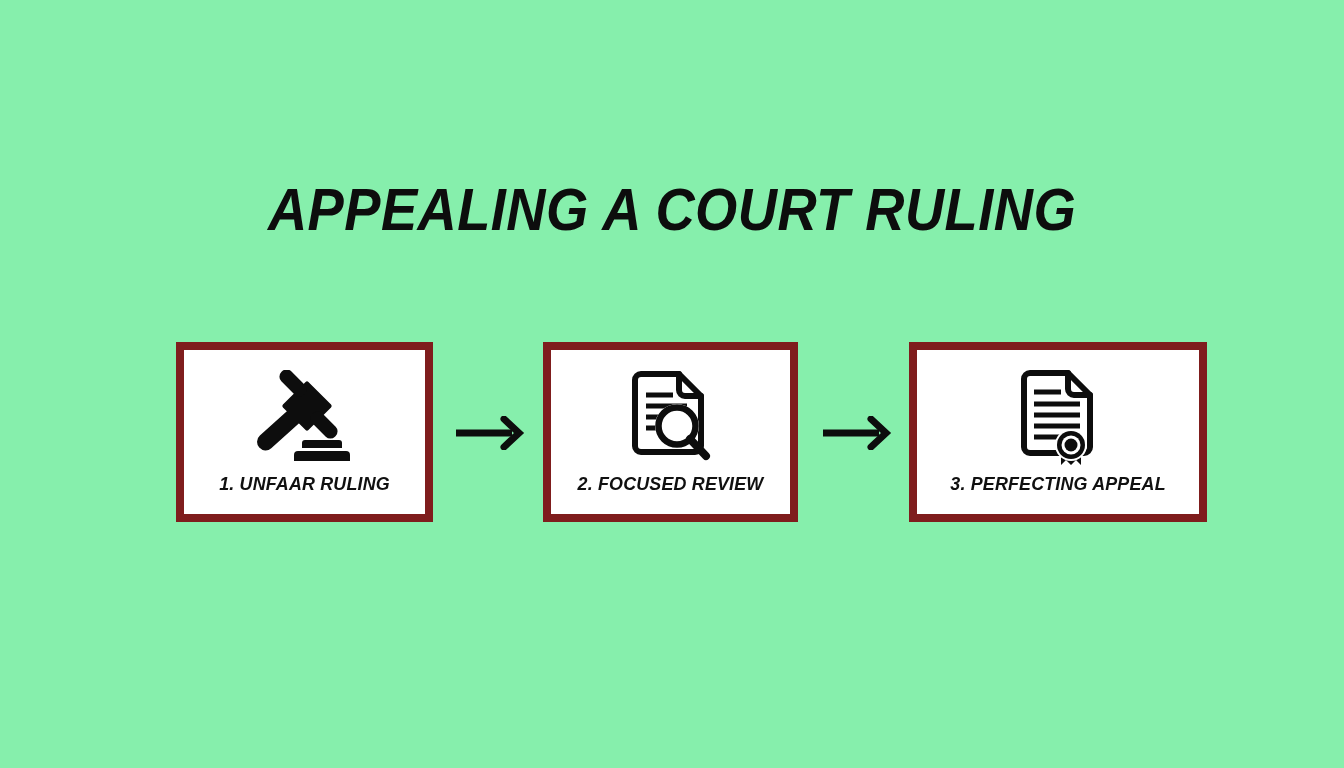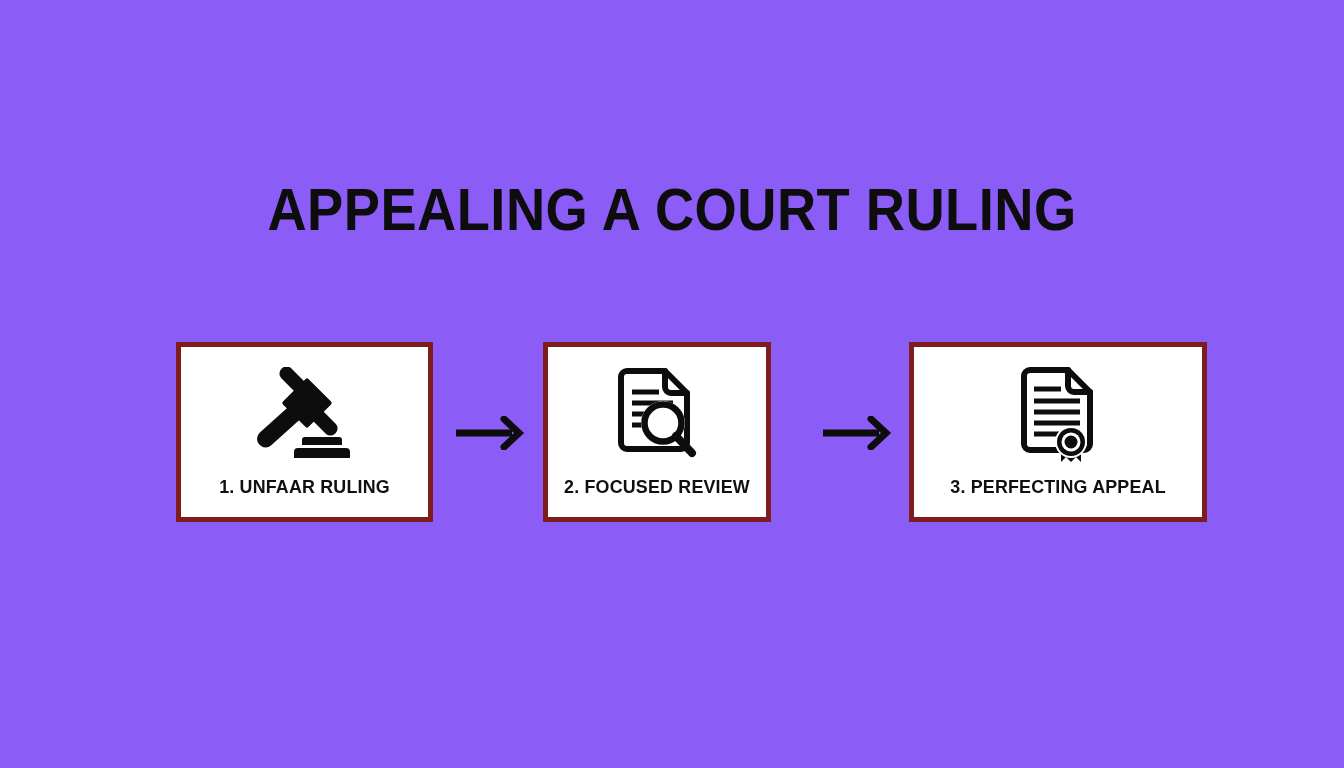--- a/index.html
+++ b/index.html
@@ -11,21 +11,22 @@
     height: 768px;
     background: #fefefe;
     font-family: "Liberation Sans", sans-serif;
     overflow: hidden;
   }
 
   #canvas {
     position: relative;
     width: 1344px;
     height: 768px;
-    background: #8b5cf6;
+    background: #86efac;
+    font-style: italic;
   }
 
   
   #page-title {
     position: absolute;
     left: 0;
     top: 178px;
     width: 1344px;
     text-align: center;
     font-family: "Liberation Sans", sans-serif;
@@ -46,26 +47,26 @@
     top: 342px;
     width: 988px;
     height: 180px;
   }
 
   .step-box {
     position: absolute;
     top: 0;
     height: 180px;
     box-sizing: border-box;
-    border: 5px solid #7f1d1d;
+    border: 8px solid #7f1d1d;
     background: #ffffff;
   }
 
   .step-box.box-1 { left: 0px;   width: 257px; }
-  .step-box.box-2 { left: 367px; width: 228px; }
+  .step-box.box-2 { left: 367px; width: 255px; }
   .step-box.box-3 { left: 733px; width: 298px; }
 
   .step-icon {
     position: absolute;
     left: 0;
     right: 0;
     top: 18px;
     height: 96px;
     display: flex;
     align-items: center;

